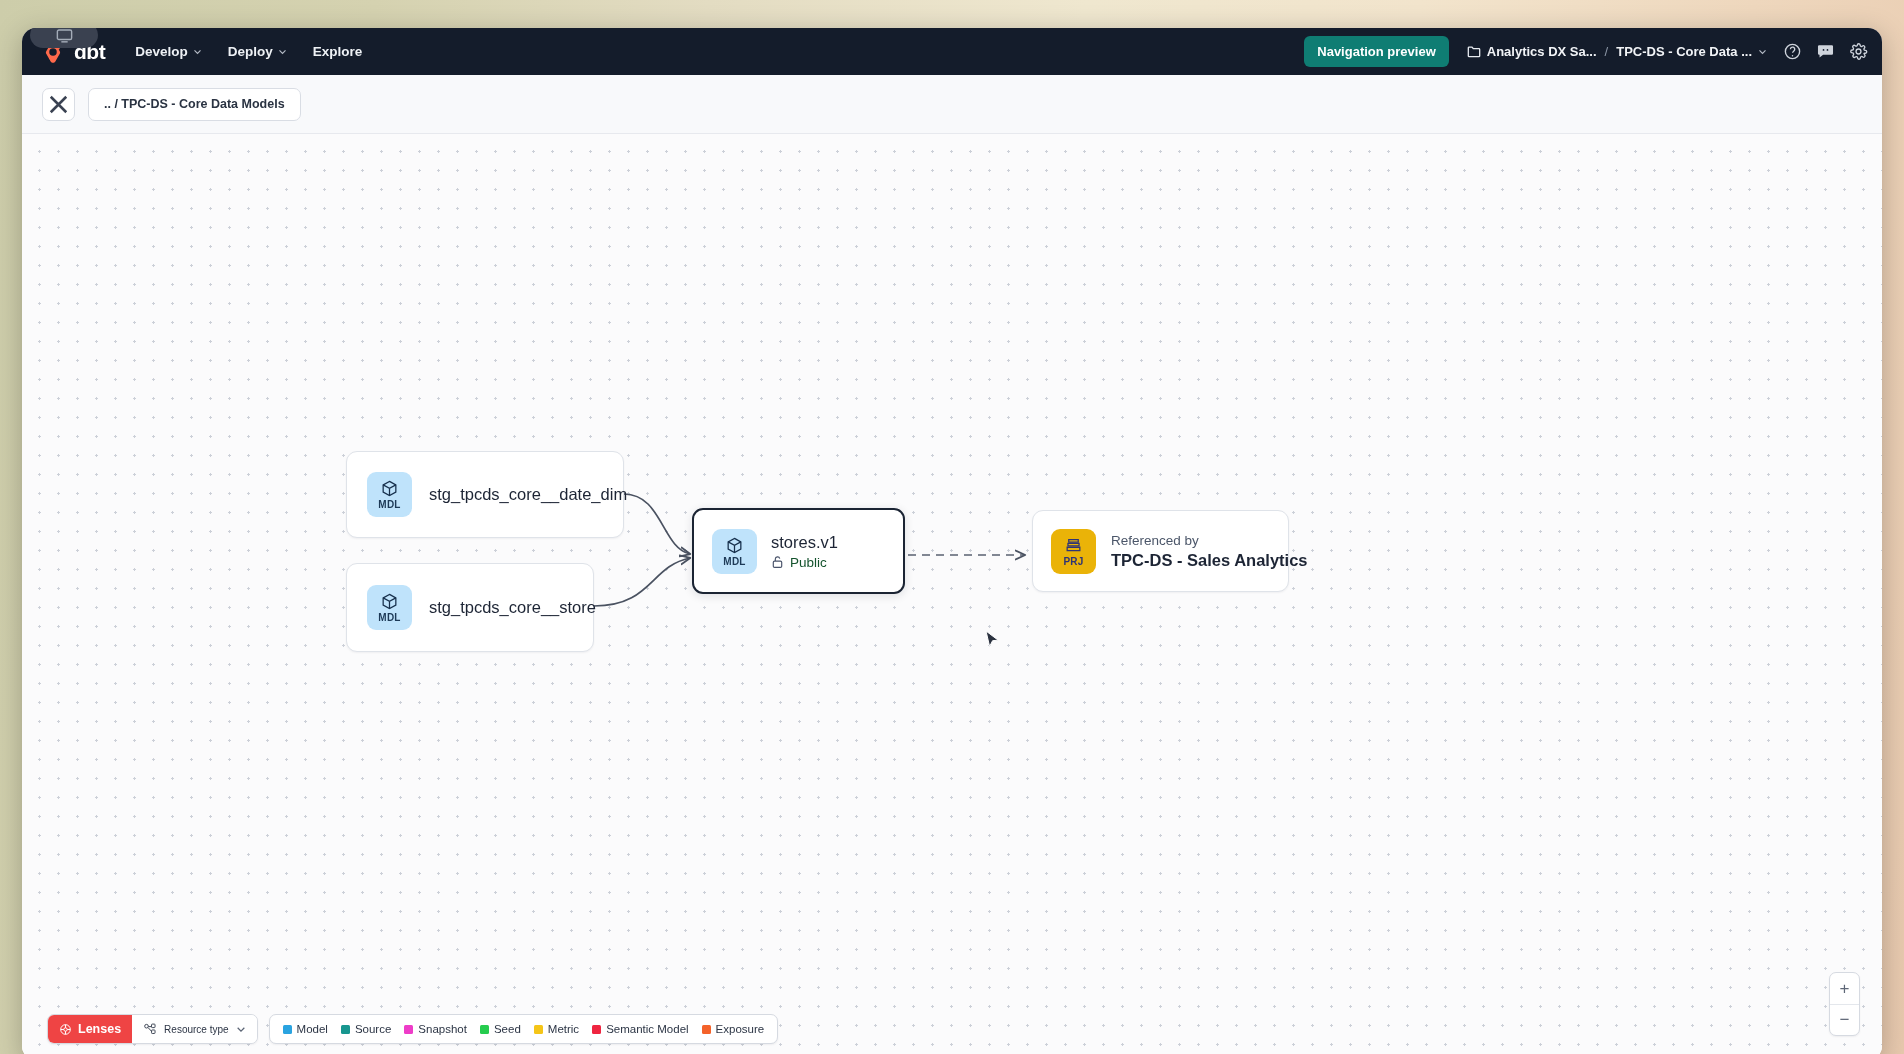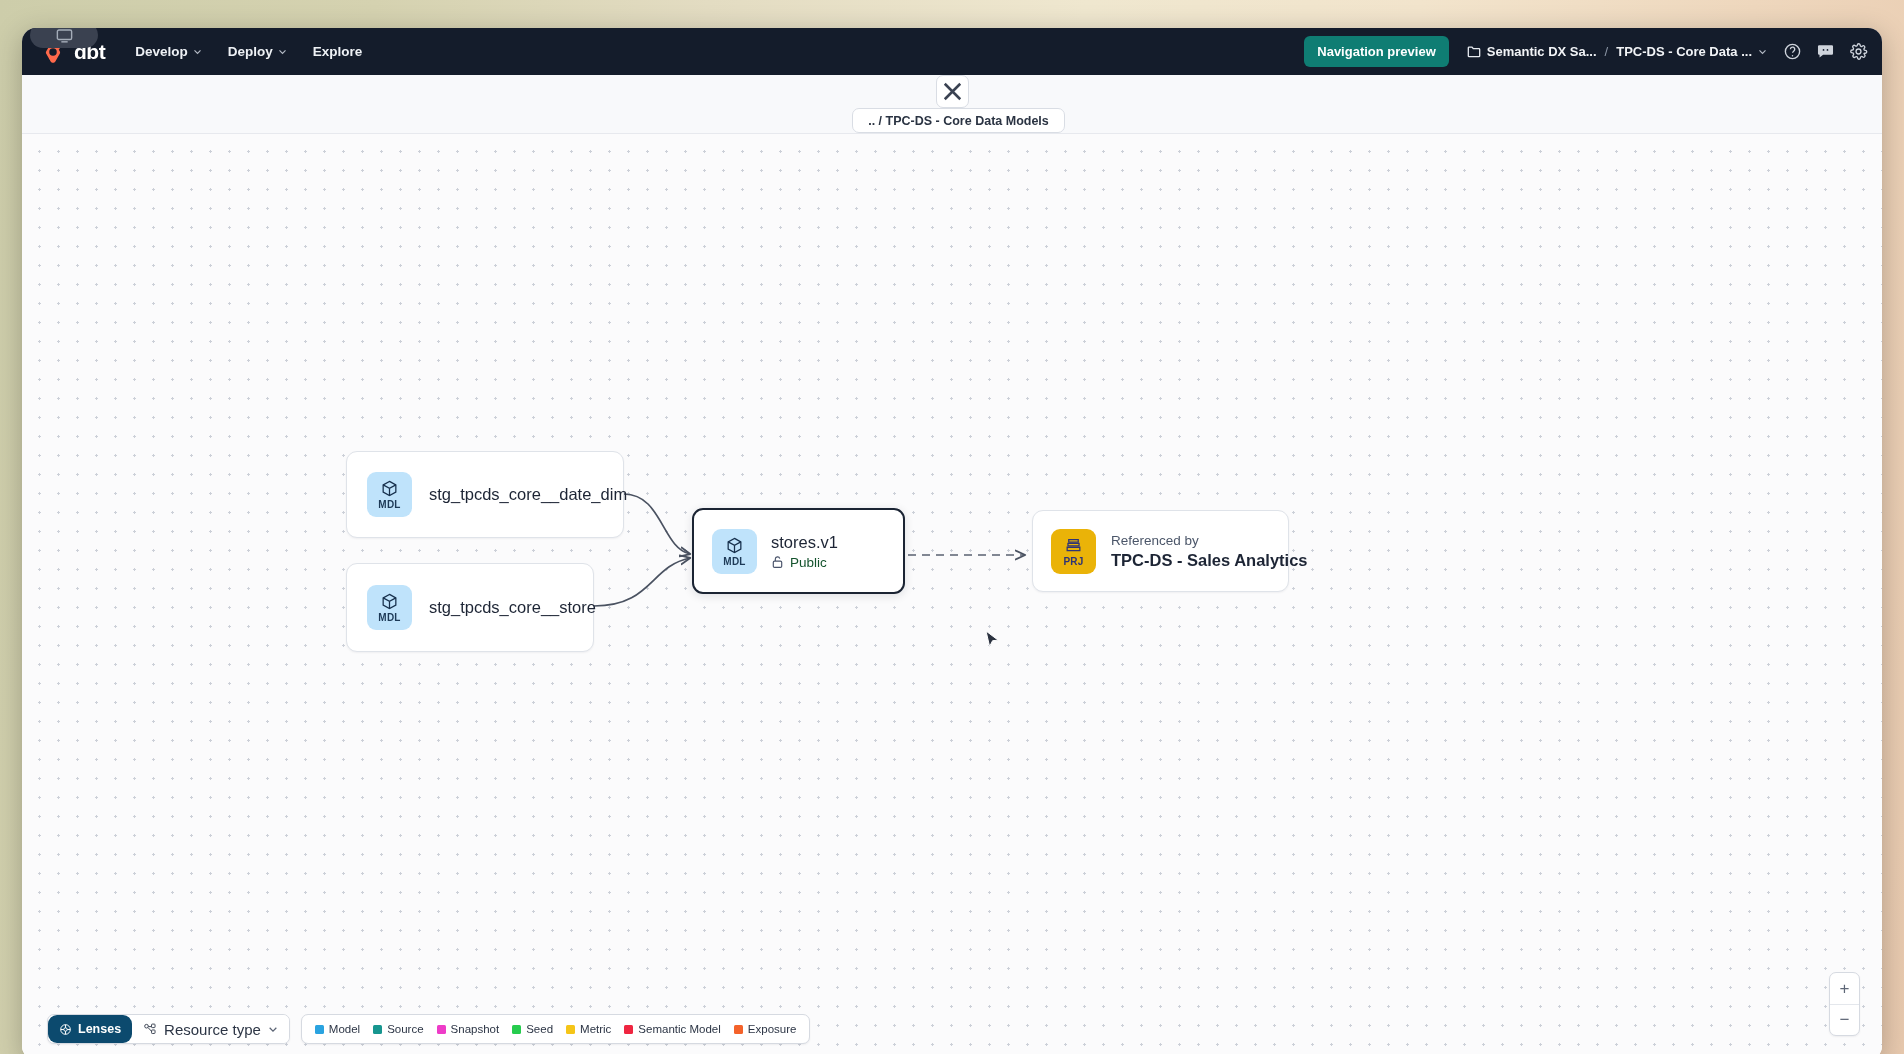--- a/index.html
+++ b/index.html
@@ -68,21 +68,20 @@
   }
 
   
   .toolbar {
     position: relative;
     height: 59px;
     display: flex; align-items: center;
     padding: 0 20px;
     background: #f8f9fb;
     border-bottom: 1px solid #e7e9ee;
-    flex-direction: column;
   }
   .icon-btn {
     width: 33px; height: 33px;
     border: 1px solid #d9dde4; border-radius: 7px;
     background: #fff; cursor: pointer;
     display: flex; align-items: center; justify-content: center;
   }
   .crumb-pill {
     margin-left: 13px;
     height: 33px; padding: 0 15px;
@@ -170,30 +169,29 @@
     position: absolute; left: 25px; bottom: 16px;
     display: flex; align-items: center; gap: 11px;
   }
   .lens-group {
     display: flex; align-items: stretch;
     height: 30px; border-radius: 7px; overflow: hidden;
     border: 1px solid #d6dae1; background: #fff;
     box-shadow: 0 1px 2px rgba(16,24,40,.06);
   }
   .lens-btn {
-    background: #0c4a6e; color: #fff;
+    background: #ef4444; color: #fff;
     display: flex; align-items: center; gap: 6px;
     padding: 0 11px; font-size: 12.5px; font-weight: 600;
     cursor: pointer;
-    border-radius: 9px;
   }
   .restype-btn {
     background: #fff; color: #2c3545;
     display: flex; align-items: center; gap: 7px;
-    padding: 0 11px; font-size: 15px; font-weight: 500;
+    padding: 0 11px; font-size: 10px; font-weight: 500;
     cursor: pointer;
   }
   .legend {
     height: 30px; display: flex; align-items: center; gap: 13px;
     padding: 0 13px;
     border: 1px solid #d6dae1; border-radius: 7px; background: #fff;
     box-shadow: 0 1px 2px rgba(16,24,40,.06);
   }
   .legend-item { display: flex; align-items: center; gap: 5px; font-size: 11.5px; color: #2c3545; font-weight: 500; white-space: nowrap; }
   .swatch { width: 9px; height: 9px; border-radius: 1.5px; flex: none; }
@@ -258,21 +256,21 @@
 
     <div class="nav-spacer"></div>
 
     <div class="nav-preview-btn">Navigation preview</div>
 
     <div class="crumbs">
       <div class="crumb">
         <svg class="folder-ico" viewBox="0 0 16 14" fill="none" stroke="#e6eaf0" stroke-width="1.5">
           <path d="M1.5 12V2.8c0-.5.4-.9.9-.9h3.3l1.5 1.8h6.4c.5 0 .9.4.9.9V12c0 .5-.4.9-.9.9H2.4c-.5 0-.9-.4-.9-.9z"></path>
         </svg>
-        <span>Semantic DX Sa...</span>
+        <span>Analytics DX Sa...</span>
       </div>
       <span class="crumb-sep">/</span>
       <div class="crumb">
         <span>TPC-DS - Core Data ...</span>
         <svg class="chev" viewBox="0 0 12 12" fill="none" stroke="#cfd6e0" stroke-width="1.6">
             <path d="M2 4.5L6 8.5L10 4.5"></path>
           </svg>
       </div>
     </div>
 

